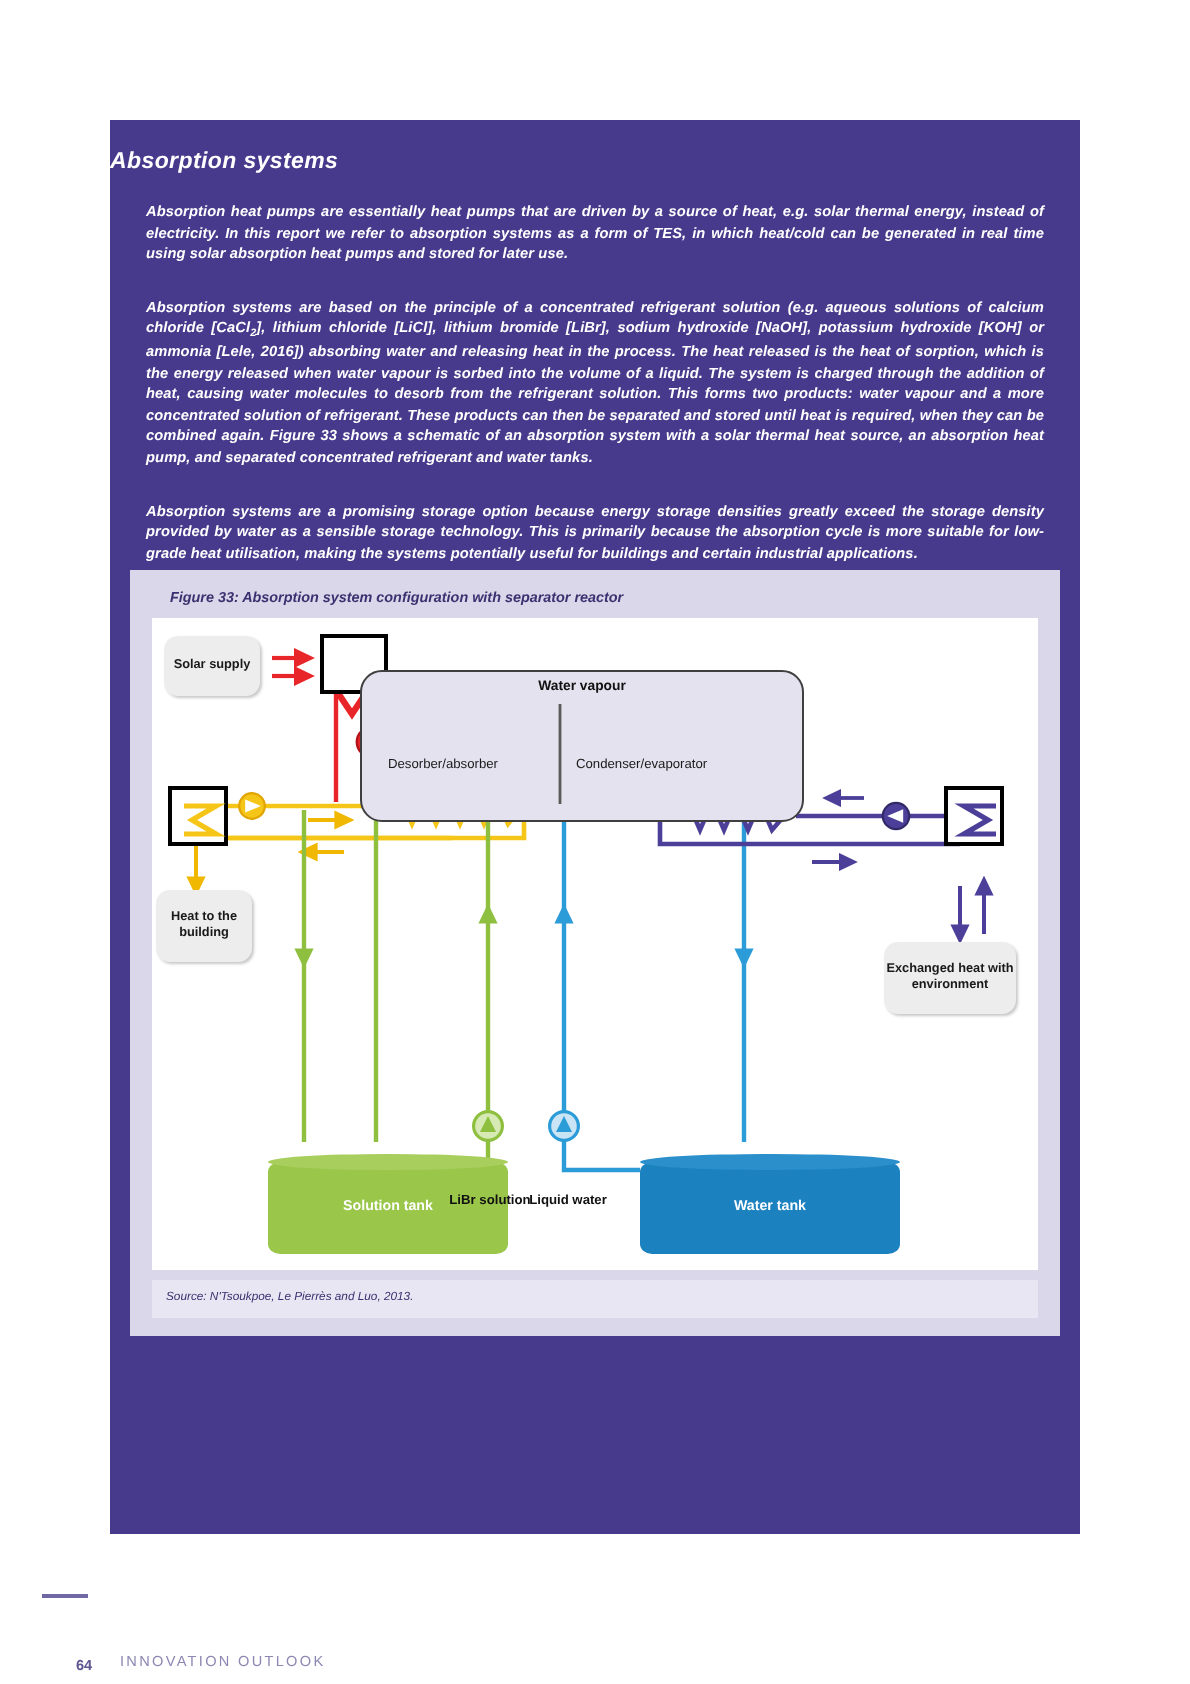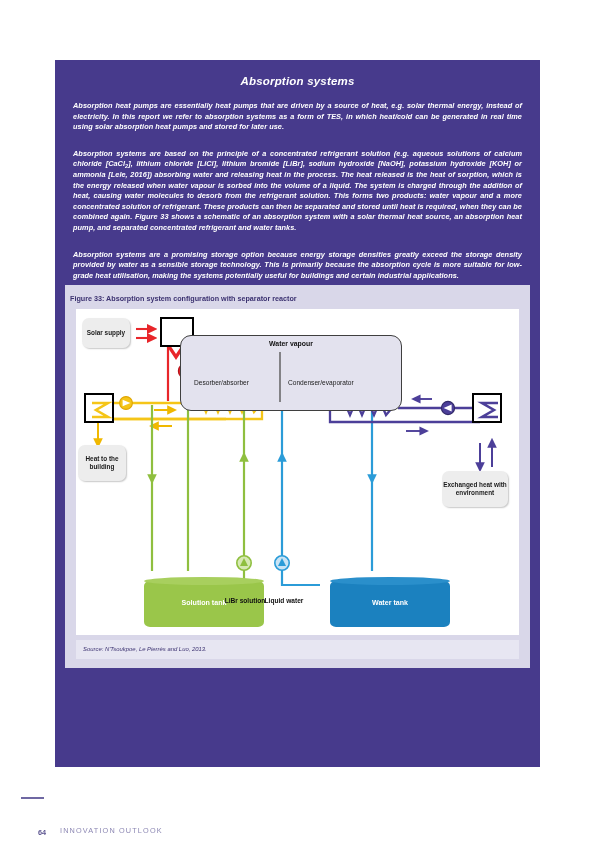--- a/index.html
+++ b/index.html
@@ -4,41 +4,41 @@
 <style>
   html,body{margin:0;padding:0;background:#ffffff;}
   body{width:595px;height:842px;position:relative;font-family:"Liberation Sans",sans-serif;overflow:hidden;}
 
   
   #content-block{
     position:absolute;left:55px;top:60px;width:485px;height:707px;
     background:#473a8c;box-sizing:border-box;
   }
   #section-title{
-    text-align:center;color:#ffffff;font-weight:bold;font-style:italic;
+    color:#ffffff;font-weight:bold;font-style:italic;
     font-size:11.5px;letter-spacing:.2px;padding-top:15px;
   }
   .body-para{
     color:#ffffff;font-style:italic;font-weight:bold;font-size:7.35px;
     line-height:10.6px;text-align:justify;margin:16px 18px;letter-spacing:.05px;
   }
   #para-intro{margin-top:14px;}
   #para-principle{margin-top:9px;}
   #para-conclusion{margin-top:12px;text-align:justify;}
 
   sub{font-size:5.4px;vertical-align:baseline;position:relative;top:1.6px;}
 
   
   #figure-panel{
     position:absolute;left:10px;top:225px;width:465px;height:383px;
     background:#d9d7e9;box-sizing:border-box;
   }
   #figure-caption{
-    color:#3b3170;font-weight:bold;font-size:7.2px;
-    padding:9px 0 0 5px;
+    color:#3b3170;font-style:italic;font-weight:bold;font-size:7.2px;
+    padding:9px 0 0 20px;
   }
   #figure-canvas{
     position:absolute;left:11px;top:24px;width:443px;height:326px;background:#ffffff;
   }
   #figure-source{
     position:absolute;left:11px;top:355px;width:443px;height:19px;
     background:#e7e6f2;color:#3b3170;font-style:italic;font-size:5.9px;
     line-height:19px;padding-left:7px;box-sizing:border-box;
   }
 
@@ -53,21 +53,21 @@
   .vapbox{
     position:absolute;background:#e3e2ee;border:1.3px solid #3f3f3f;
     border-radius:11px;box-sizing:border-box;
   }
   #vapour-title{
     position:absolute;width:100%;text-align:center;top:4px;
     font-size:6.9px;font-weight:bold;color:#111;
   }
   .unit-name{position:absolute;font-size:6.6px;color:#1a1a1a;white-space:nowrap;}
   .hxbox{position:absolute;border:2.1px solid #000;background:#fff;box-sizing:border-box;}
-  .tank{position:absolute;border-radius:6px/5px;margin-left:10px;}
+  .tank{position:absolute;border-radius:6px/5px;}
   .tank-top{position:absolute;left:0;right:0;top:-4px;height:8px;border-radius:50%;}
   .tank-label{
     position:absolute;width:100%;text-align:center;color:#fff;
     font-weight:bold;font-size:7.1px;
   }
   .pipe-label{position:absolute;font-size:6.6px;font-weight:bold;color:#111;
     line-height:7.6px;text-align:center;}
   svg{position:absolute;left:0;top:0;overflow:visible;}
 
   
@@ -207,21 +207,21 @@
           </svg>
         </div>
         <div class="unit-name" style="left:118px;top:70px;">Desorber/absorber</div>
         <div class="unit-name" style="left:212px;top:70px;">Condenser/evaporator</div>
 
         <div class="tank" style="left:58px;top:272px;width:120px;height:46px;background:#9ac64a;">
           <div class="tank-top" style="background:#a8cf5e;"></div>
           <div class="tank-label" style="top:18px;">Solution tank</div>
         </div>
 
-        <div class="tank" style="left:244px;top:272px;width:120px;height:46px;background:#1b81bf;text-decoration:underline;">
+        <div class="tank" style="left:244px;top:272px;width:130px;height:46px;background:#1b81bf;text-decoration:underline;">
           <div class="tank-top" style="background:#2a8fcb;"></div>
           <div class="tank-label" style="top:18px;">Water tank</div>
         </div>
 
         <div class="pipe-label" style="left:146px;top:288px;width:46px;">LiBr solution</div>
         <div class="pipe-label" style="left:186px;top:288px;width:44px;">Liquid water</div>
 
         <div class="lbl" style="left:6px;top:9px;width:48px;height:30px;">Solar supply</div>
         <div class="lbl" style="left:2px;top:136px;width:48px;height:36px;">Heat to the building</div>
         <div class="lbl" style="left:366px;top:162px;width:66px;height:36px;">Exchanged heat with environment</div>

